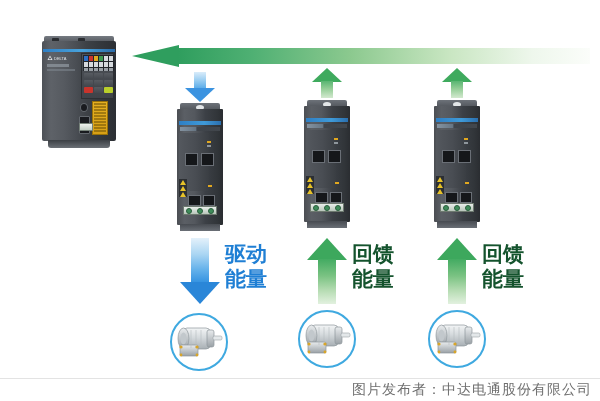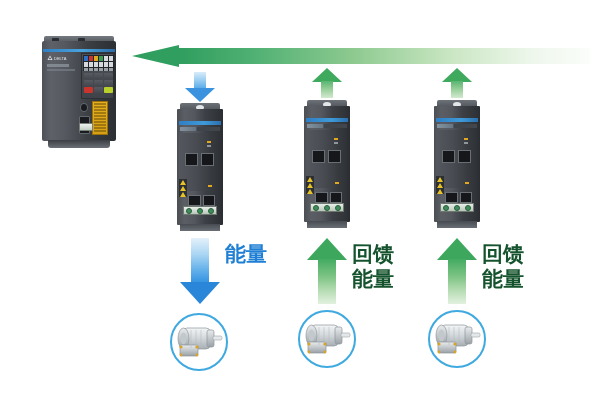--- a/index.html
+++ b/index.html
@@ -539,20 +539,21 @@
     </div>
     <div class="drv-bottab"></div>
   </div>
 
   <div class="bigarrow bigdown-blue" style="left:180px; top:238px;">
     <div class="stem"></div>
       <div class="tip"></div>
   </div>
 
   <div class="lbl blue" style="left:225px; top:241px;">
+    <div>驱动</div>
     <div>能量</div>
   </div>
 
   <div class="motorwrap" style="left:170px; top:313px;">
     <div class="motorcircle"></div>
     <svg class="motorsvg" width="52" height="38" viewBox="0 0 52 38">
       <defs>
         <linearGradient id="mg1" x1="0" y1="0" x2="0" y2="1">
           <stop offset="0" stop-color="#f3f5f6"></stop>
           <stop offset="0.45" stop-color="#d5dadd"></stop>
@@ -694,14 +695,17 @@
       <line x1="17" y1="7" x2="17" y2="25" stroke="#b7bdc1" stroke-width="0.6"></line>
       <line x1="22" y1="7" x2="22" y2="25" stroke="#b7bdc1" stroke-width="0.6"></line>
       <line x1="27" y1="7" x2="27" y2="25" stroke="#b7bdc1" stroke-width="0.6"></line>
       <circle cx="7" cy="24" r="1.6" fill="#d9a528"></circle>
       <circle cx="23" cy="24" r="1.6" fill="#d9a528"></circle>
       <circle cx="7" cy="32" r="1.4" fill="#d9a528"></circle>
       <circle cx="23" cy="32" r="1.4" fill="#d9a528"></circle>
     </svg>
   </div>
 
+  <div class="footer">
+    <div class="footer-text">图片发布者：中达电通股份有限公司</div>
+  </div>
 
 </div>
 
 </body></html>

